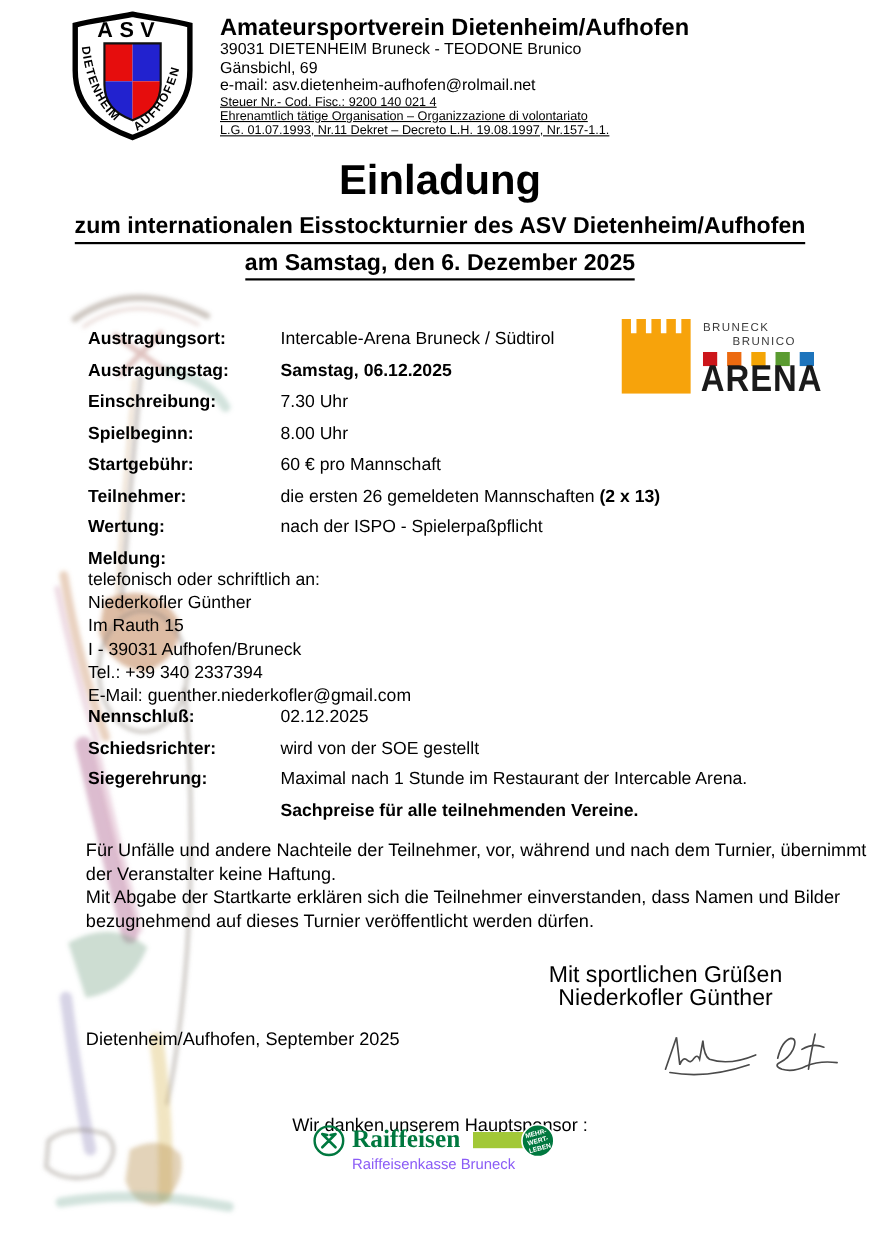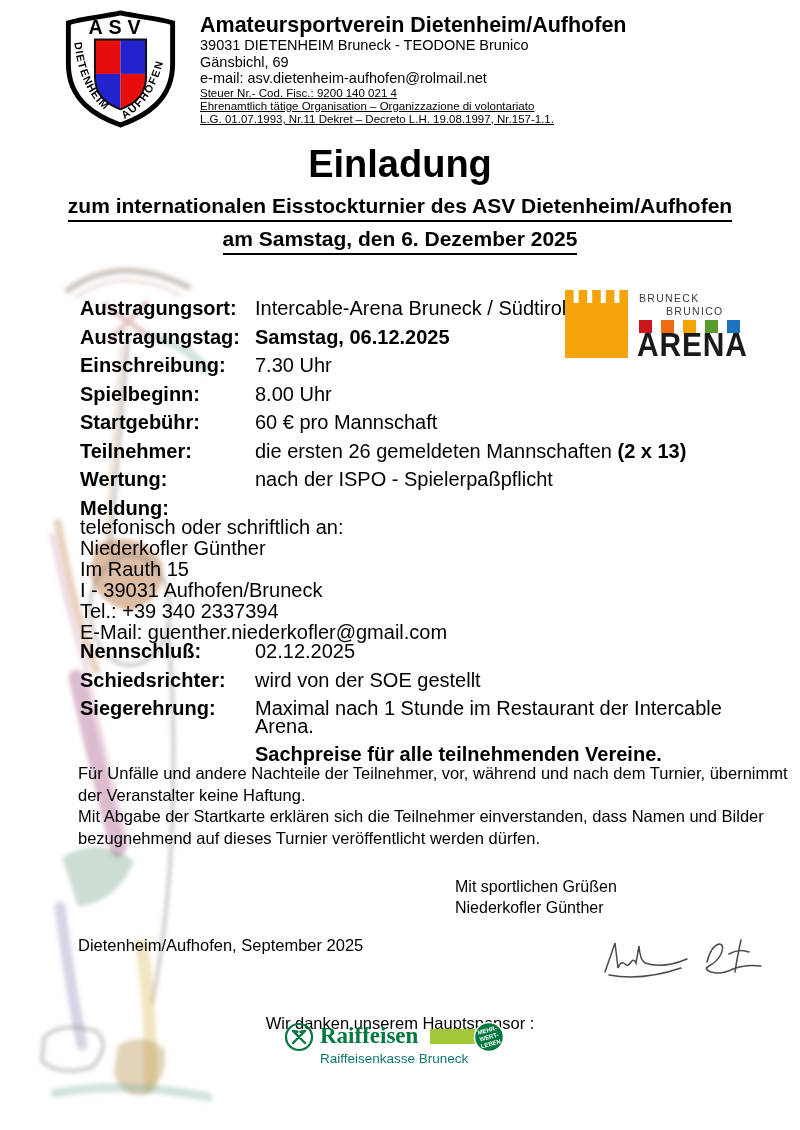--- a/index.html
+++ b/index.html
@@ -17,53 +17,53 @@
 
   
   .title{left:0;top:142px;width:800px;text-align:center;font-size:38px;font-weight:bold;line-height:44px;}
   .subtitle{left:0;width:800px;text-align:center;font-size:21px;font-weight:bold;}
   .subtitle .u{display:inline-block;border-bottom:2.5px solid #000;padding-bottom:2px;}
   .sub1{top:194px;}
   .sub2{top:227px;}
 
   
   .details{left:80px;top:300px;width:700px;}
-  .row{display:flex;margin-bottom:11px;font-size:20px;line-height:17.5px;}
+  .row{display:flex;margin-bottom:11px;font-size:16px;line-height:17.5px;}
   .row .lbl{width:175px;font-weight:bold;flex-shrink:0;}
   .row .val{flex:1;}
   .bold{font-weight:bold;}
   .row.meldung{margin-bottom:0;flex-direction:column;}
   .row.meldung .val div{line-height:21px;}
   .sieg2{margin-top:11px;font-weight:bold;}
 
   
   .arena{left:563px;top:287px;width:215px;height:82px;}
   .arena .castle{position:absolute;left:2px;top:3px;}
   .arena .city{position:absolute;left:76px;font-size:10.5px;letter-spacing:1.3px;color:#3c3c3c;line-height:12px;}
   .arena .c1{top:5px;} .arena .c2{top:18px;padding-left:27px;}
   .arena .squares{position:absolute;left:76px;top:33px;}
   .arena .word{position:absolute;left:74px;top:40px;font-size:34px;font-weight:bold;letter-spacing:1px;color:#1a1a1a;line-height:34px;}
   .arena .word span{display:inline-block;transform:scaleX(.88);transform-origin:0 0;}
 
   
   .disclaimer{left:78px;top:763px;width:716px;font-size:16.5px;line-height:21.5px;}
 
   
-  .closing{right:45px;top:876px;width:300px;text-align:left;font-size:16px;line-height:21px;}
+  .closing{right:45px;top:876px;width:300px;text-align:center;font-size:21px;line-height:21px;}
   .dateline{left:78px;top:936px;font-size:16.5px;}
   .signature{left:595px;top:928px;}
 
   
   .sponsor-thanks{left:0;top:1014px;width:800px;text-align:center;font-size:16.5px;}
   .raiffeisen{left:50%;transform:translateX(-50%);top:1020px;width:232px;height:56px;}
   .raiffeisen .gable{position:absolute;left:0;top:2px;}
   .raiffeisen .brand{position:absolute;left:36px;top:4px;font-family:"Liberation Serif",serif;font-weight:bold;font-size:23px;line-height:24px;}
   .raiffeisen .bar{position:absolute;left:146px;top:9px;width:62px;height:15px;}
   .raiffeisen .badge{position:absolute;left:189px;top:1px;}
-  .raiffeisen .bank{position:absolute;left:36px;top:31px;font-size:13.5px;color:#0f766e;}
+  .raiffeisen .bank{position:absolute;left:36px;top:31px;font-size:13.5px;color:#8b5cf6;}
 </style>
 </head>
 <body>
 
 <div class="page">
 
   <svg class="watercolor" width="270" height="885" viewBox="0 0 270 885">
     <defs>
         <filter id="wc" x="-20%" y="-20%" width="140%" height="140%">
           <feGaussianBlur stdDeviation="2"></feGaussianBlur>

